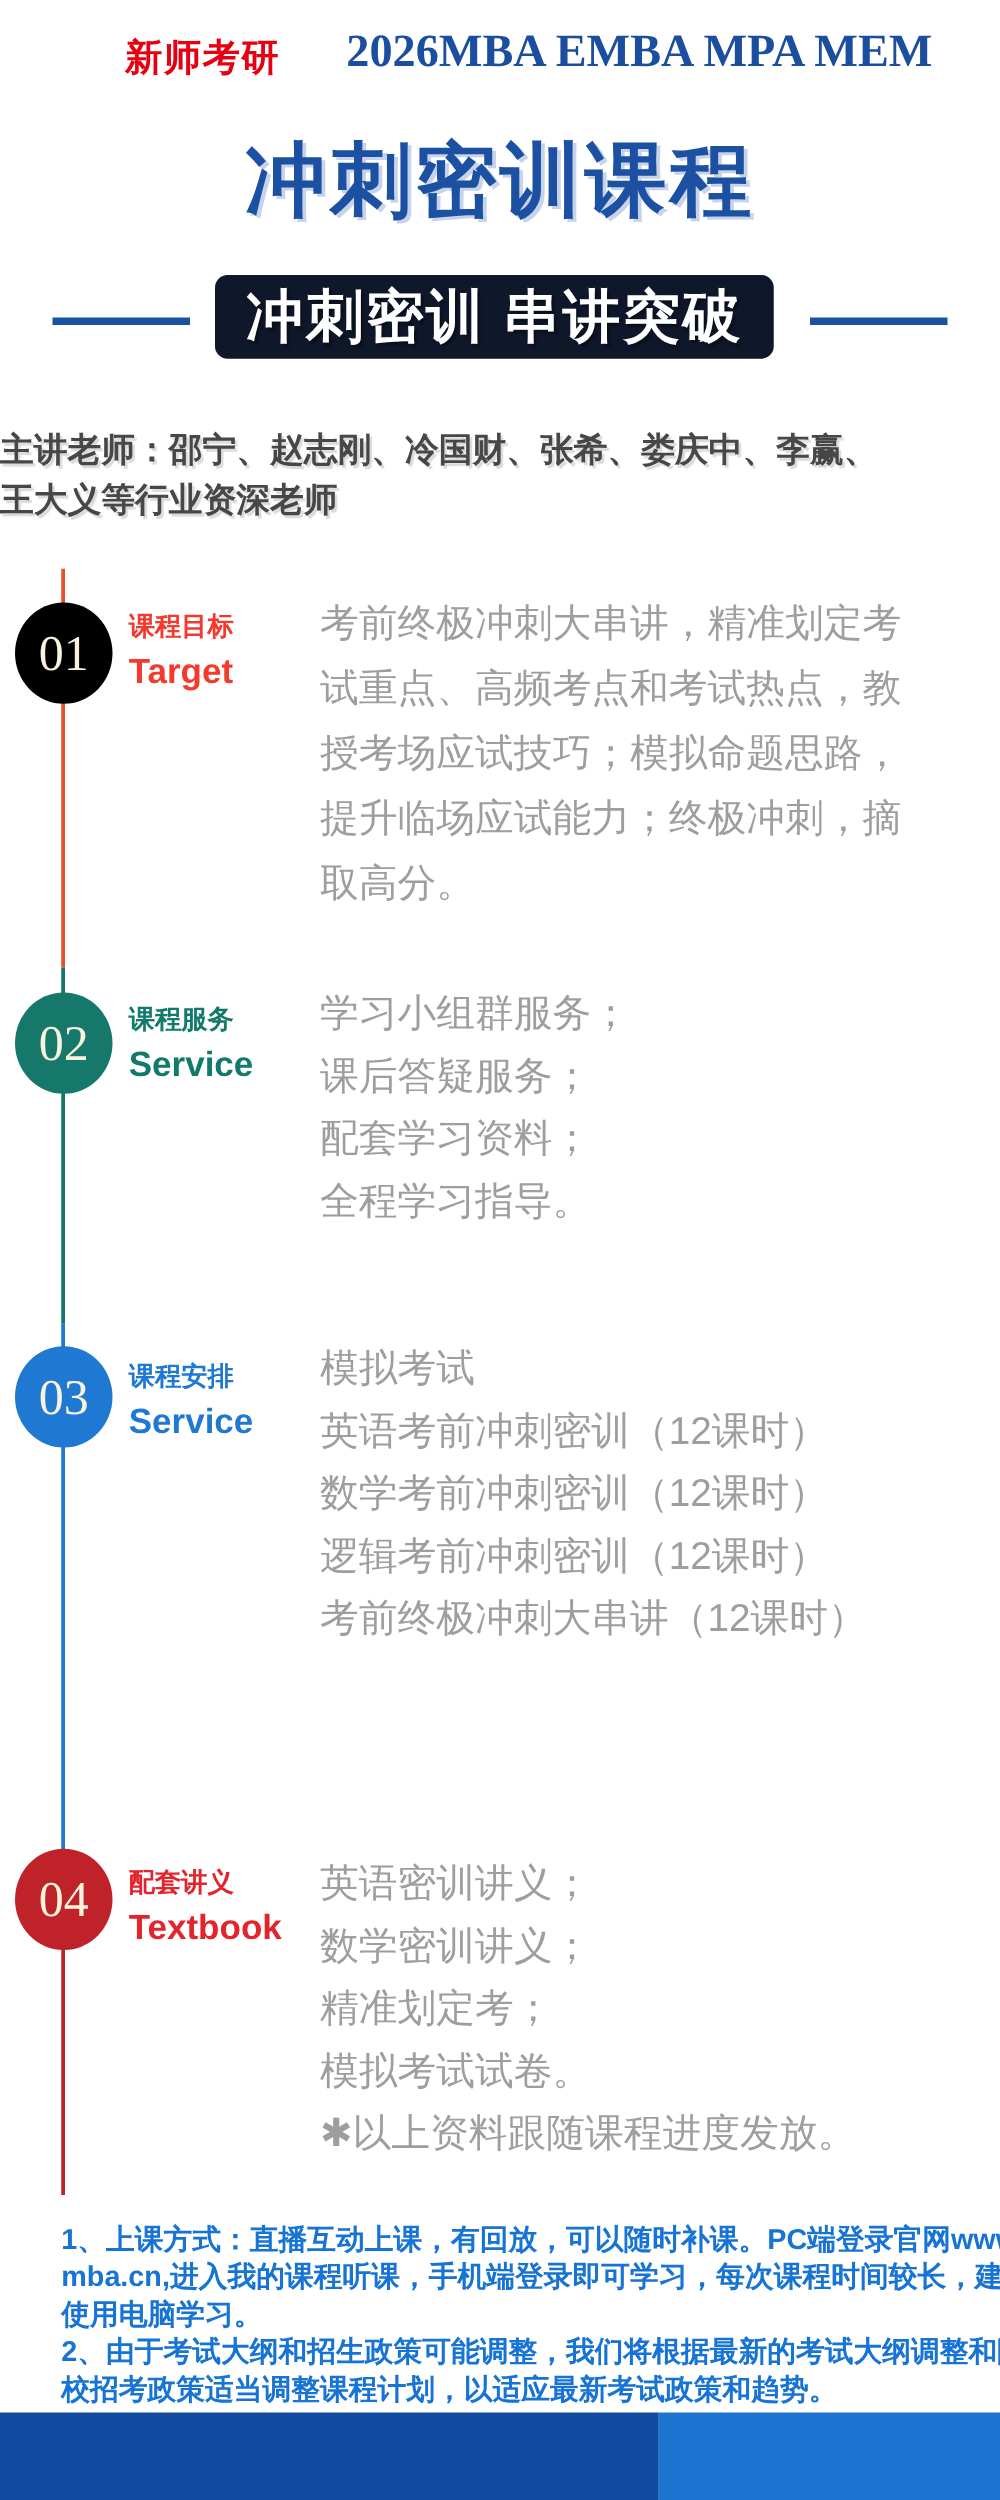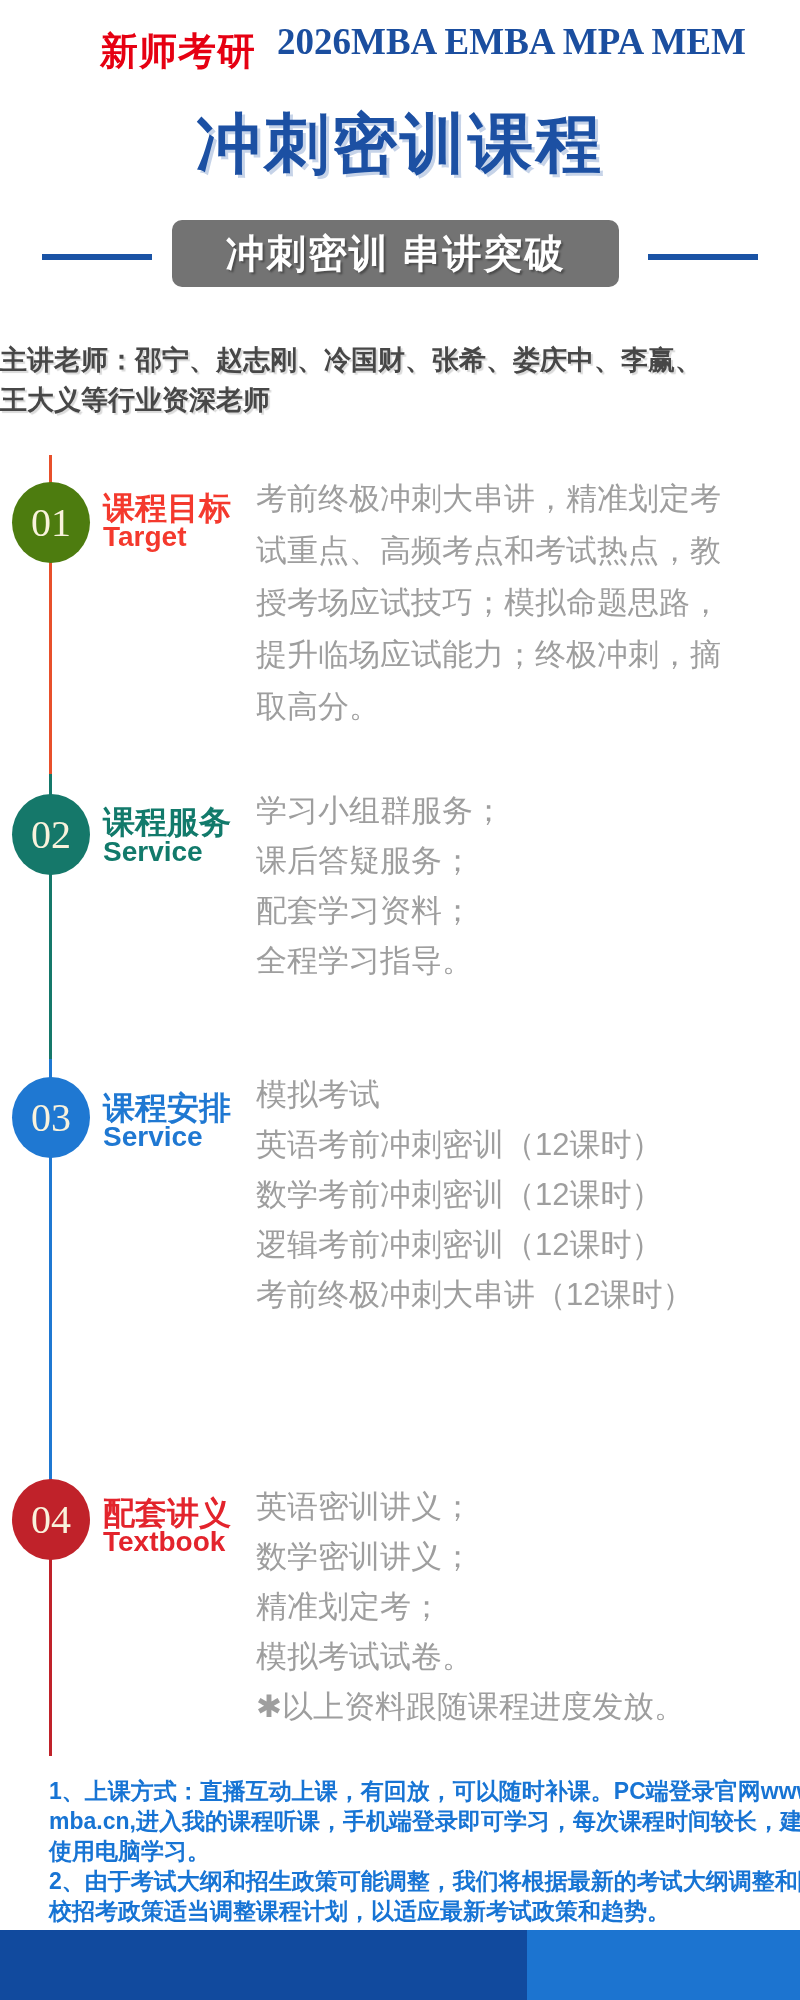--- a/index.html
+++ b/index.html
@@ -10,21 +10,21 @@
     margin: 0 auto;
     background: #ffffff;
     overflow: hidden;
     font-family: "Liberation Sans", sans-serif;
   }
   .abs { position: absolute; }
 
   
   .brand-logo {
     left: 100px; top: 26px;
-    font-size: 38px; font-weight: bold; letter-spacing: 1px;
+    font-size: 30px; font-weight: bold; letter-spacing: 1px;
     color: #E60012;
     white-space: nowrap;
     font-family: Liberation Serif, serif;
   }
   .program-title {
     left: 277px; top: 20px;
     font-family: "Liberation Serif", serif;
     font-size: 37px; font-weight: bold;
     color: #1B4E9F;
     white-space: nowrap;
@@ -33,24 +33,24 @@
     left: 0; top: 100px; width: 800px;
     text-align: center;
     font-family: Liberation Mono, monospace;
     font-size: 65px; font-weight: bold; letter-spacing: 3px;
     color: #1C50A3;
     text-shadow: 3px 3px 0 rgba(28,80,163,0.25);
     white-space: nowrap;
   }
   .banner {
     left: 172px; top: 220px; width: 447px; height: 67px;
-    background: #737373; border-radius: 10px;
+    background: #0f172a; border-radius: 10px;
     text-align: center; line-height: 67px;
     font-family: "Liberation Serif", serif;
-    font-size: 39px; font-weight: bold; letter-spacing: 2px;
+    font-size: 46px; font-weight: bold; letter-spacing: 2px;
     color: #ffffff;
     text-shadow: 2px 2px 2px rgba(0,0,0,0.35);
     white-space: nowrap;
   }
   .deco-line { top: 254px; width: 110px; height: 6px; background: #1A53A5; }
   .deco-line.left { left: 42px; }
   .deco-line.right { left: 648px; }
   .teachers {
     left: 0; top: 340px; width: 800px;
     text-align: left;
@@ -67,26 +67,26 @@
   .tl-seg.seg-3 { top: 1059px; height: 421px; background: #1F78D2; }
   .tl-seg.seg-4 { top: 1559px; height: 197px; background: #C0222A; }
 
   .badge {
     left: 12px; width: 78px; height: 81px;
     border-radius: 50%;
     text-align: center; line-height: 81px;
     font-family: "Liberation Serif", serif;
     font-size: 40px; color: #F9F2DC;
   }
-  .badge.b1 { top: 482px;  background: #4d7c0f; }
+  .badge.b1 { top: 482px;  background: #000000; }
   .badge.b2 { top: 794px;  background: #15786A; }
   .badge.b3 { top: 1077px; background: #1F78D2; }
   .badge.b4 { top: 1479px; background: #C0222A; }
 
-  .sec-title-cn { left: 103px; font-size: 32px; font-weight: bold; white-space: nowrap; }
+  .sec-title-cn { left: 103px; font-size: 21px; font-weight: bold; white-space: nowrap; }
   .sec-title-en { left: 103px; font-size: 28px; font-weight: bold; white-space: nowrap; }
   .t1 { color: #F4392D; }
   .t2 { color: #127A6B; }
   .t3 { color: #1F78D2; }
   .t4 { color: #E3242C; }
   .cn-1 { top: 487px; }  .en-1 { top: 521px; }
   .cn-2 { top: 801px; }  .en-2 { top: 836px; }
   .cn-3 { top: 1087px; } .en-3 { top: 1121px; }
   .cn-4 { top: 1492px; } .en-4 { top: 1526px; }
 

